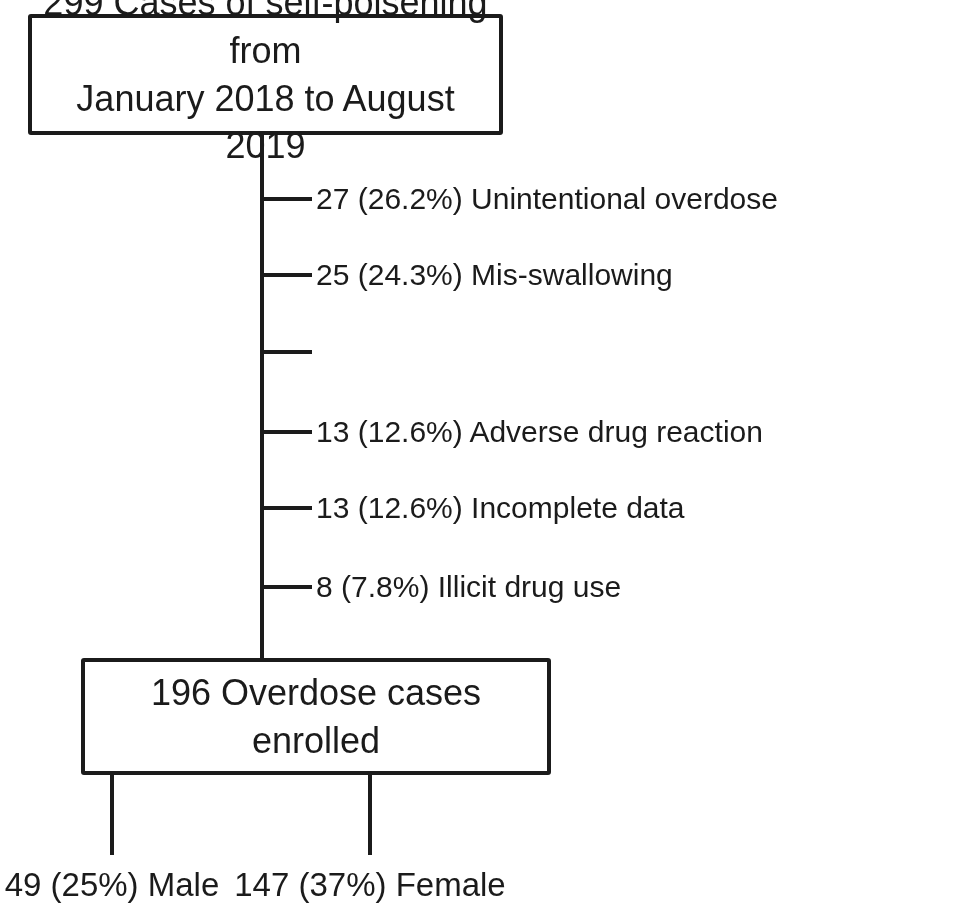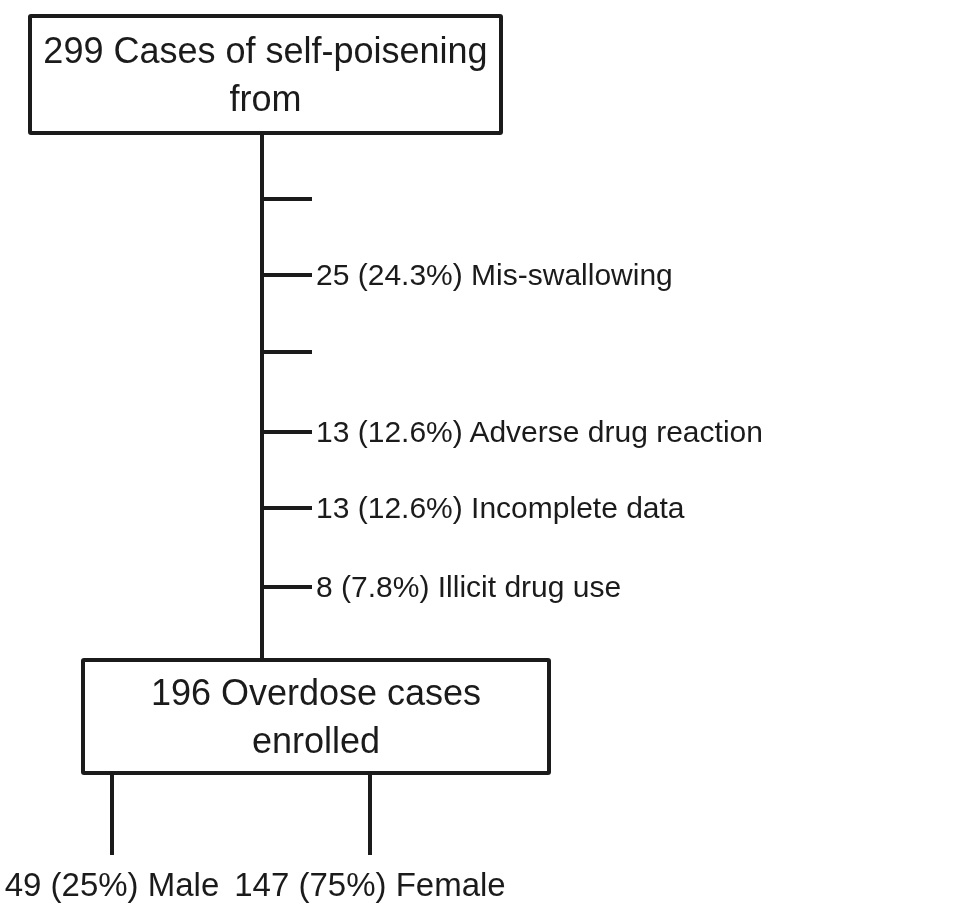--- a/index.html
+++ b/index.html
@@ -98,39 +98,41 @@
     width: 240px;
   }
 </style>
 </head>
 <body>
 
 <div class="figure">
 
   <div class="node-box box-top">
     <div>299 Cases of self-poisening from</div>
+    <div>January 2018 to August 2019</div>
   </div>
 
   <div class="vline vline-main"></div>
 
   <div class="tick" style="top:197px"></div>
   <div class="tick" style="top:273px"></div>
   <div class="tick" style="top:350px"></div>
   <div class="tick" style="top:430px"></div>
   <div class="tick" style="top:506px"></div>
   <div class="tick" style="top:585px"></div>
 
+  <div class="branch-label" style="top:178px">27 (26.2%) Unintentional overdose</div>
   <div class="branch-label" style="top:254px">25 (24.3%) Mis-swallowing</div>
   <div class="branch-label" style="top:411px">13 (12.6%) Adverse drug reaction</div>
   <div class="branch-label" style="top:487px">13 (12.6%) Incomplete data</div>
   <div class="branch-label" style="top:566px">8 (7.8%) Illicit drug use</div>
 
   <div class="node-box box-enrolled">
     <div>196 Overdose cases enrolled</div>
   </div>
 
   <div class="vline vline-male"></div>
   <div class="vline vline-female"></div>
 
   <div class="outcome-label outcome-male">49 (25%) Male</div>
-  <div class="outcome-label outcome-female">147 (75%) Female</div>
+  <div class="outcome-label outcome-female">147 (37%) Female</div>
 
 </div>
 
 </body></html>

